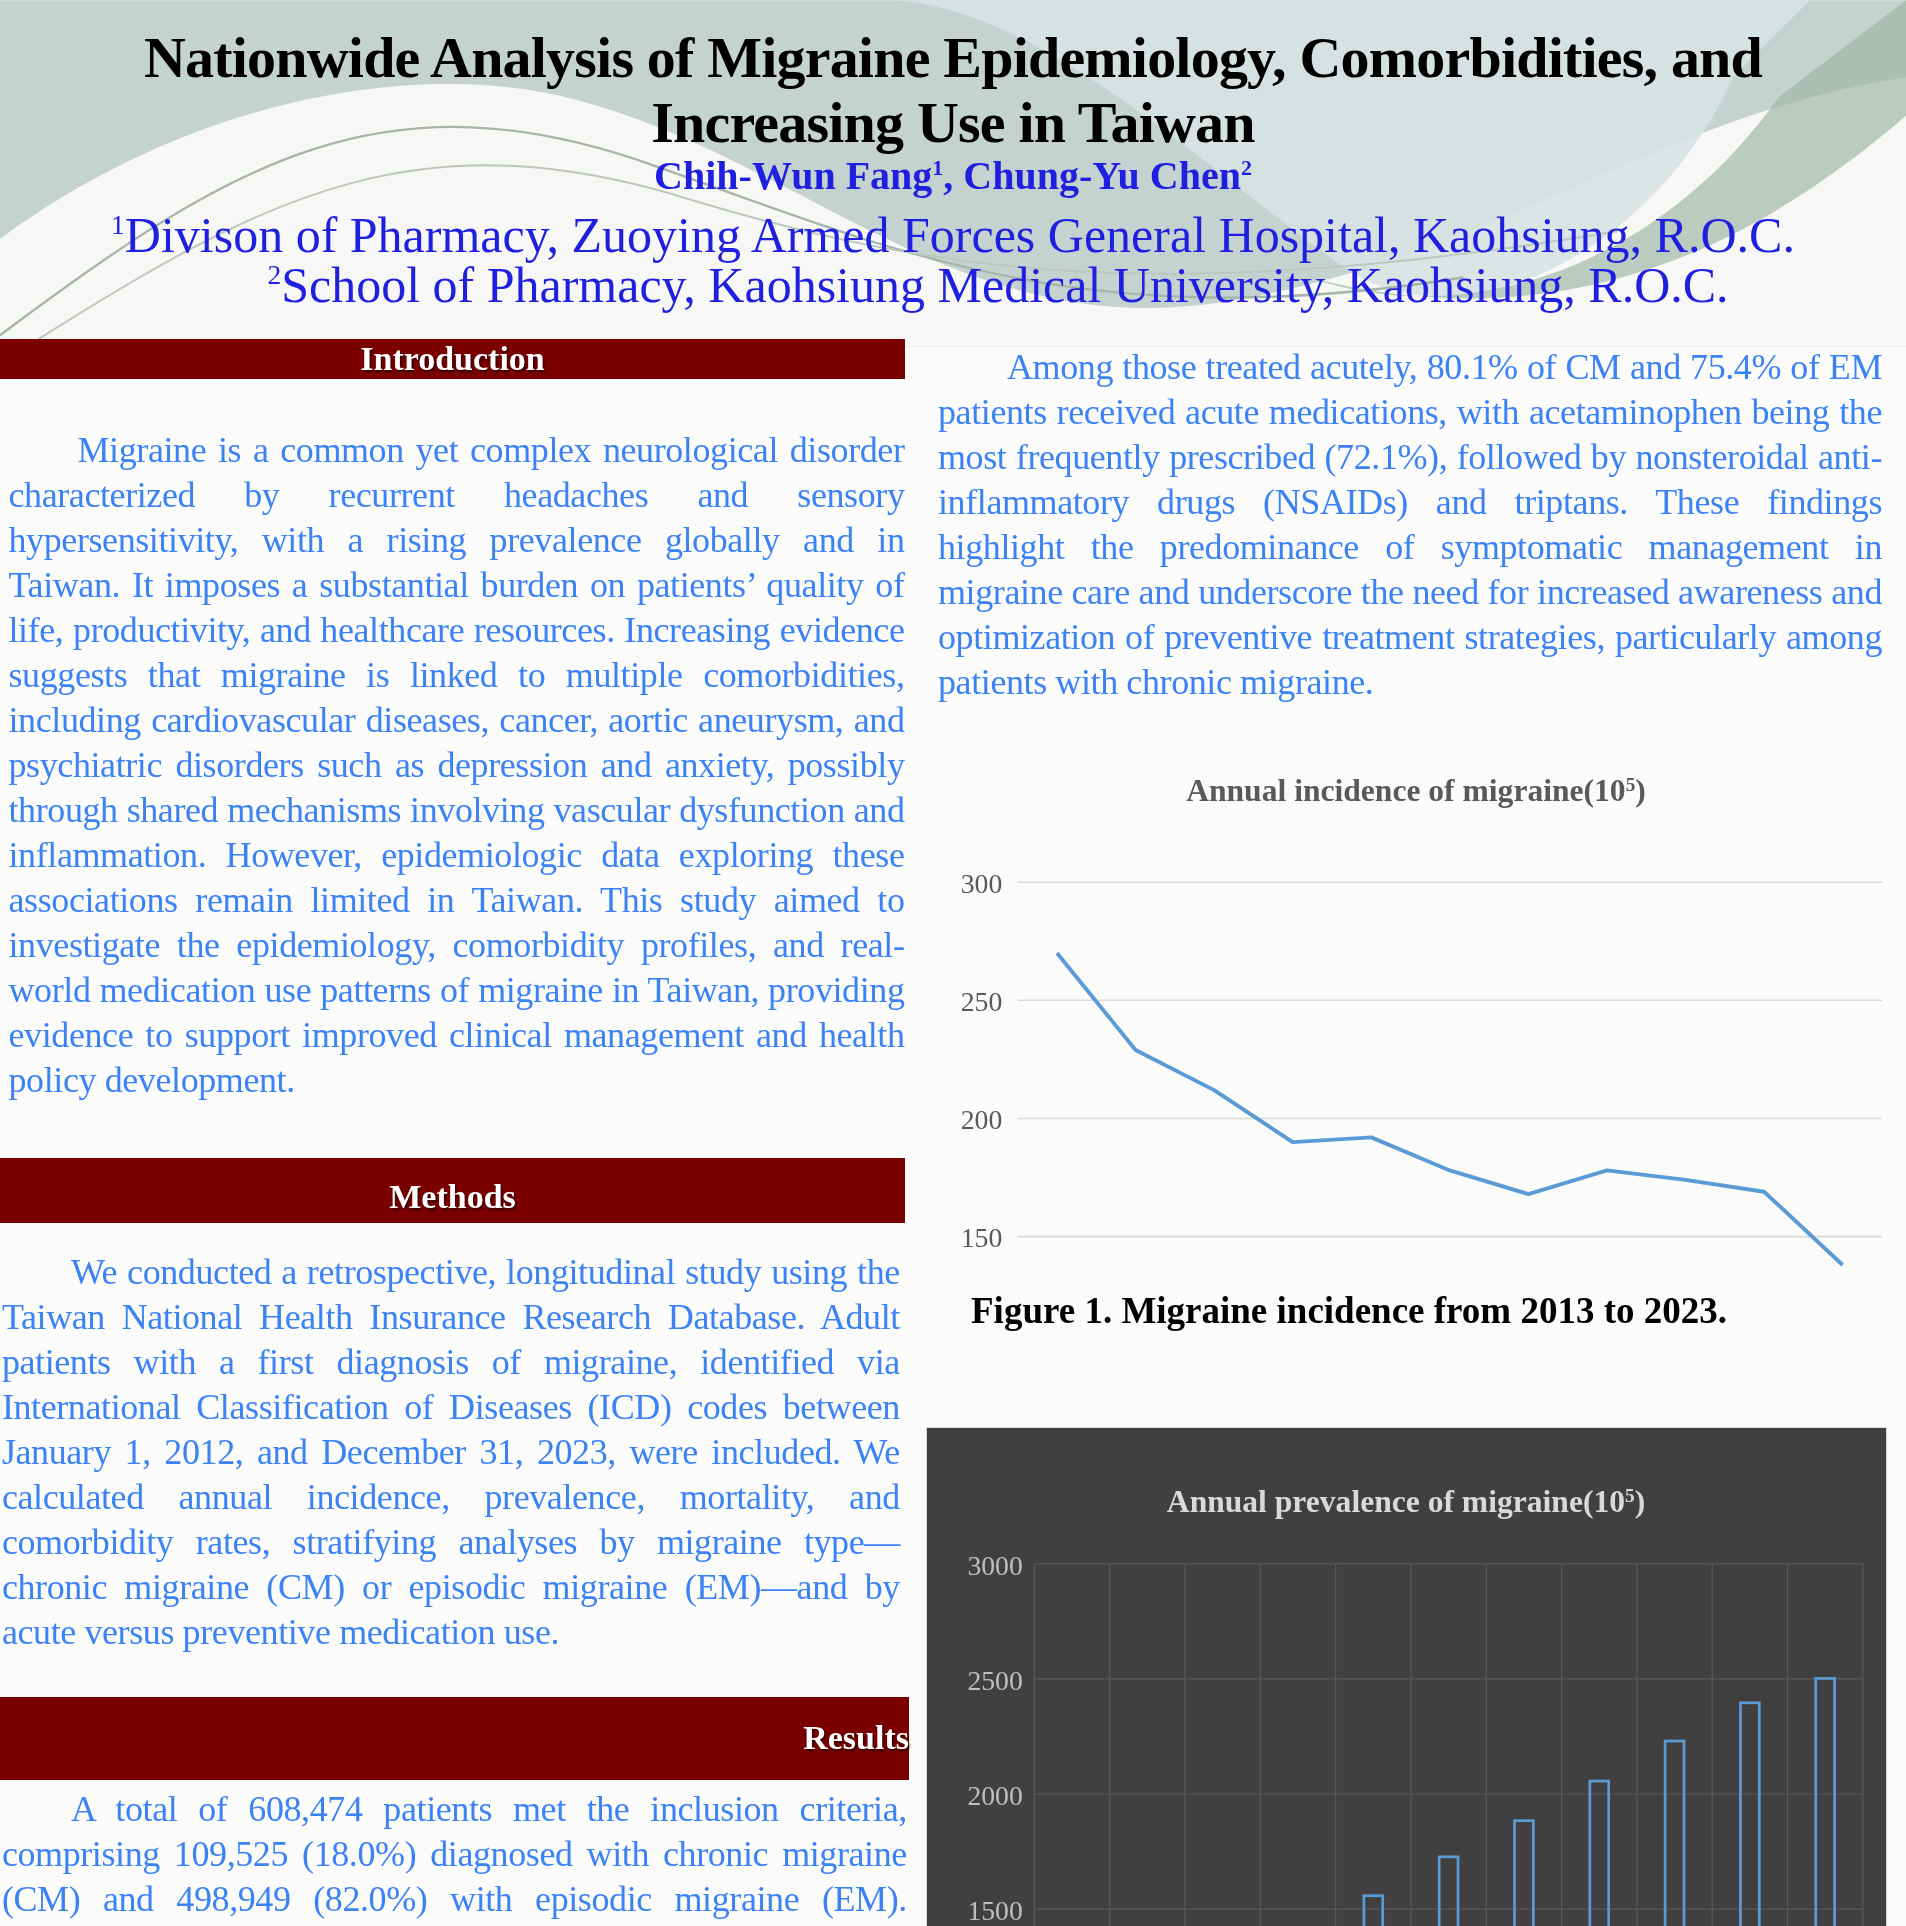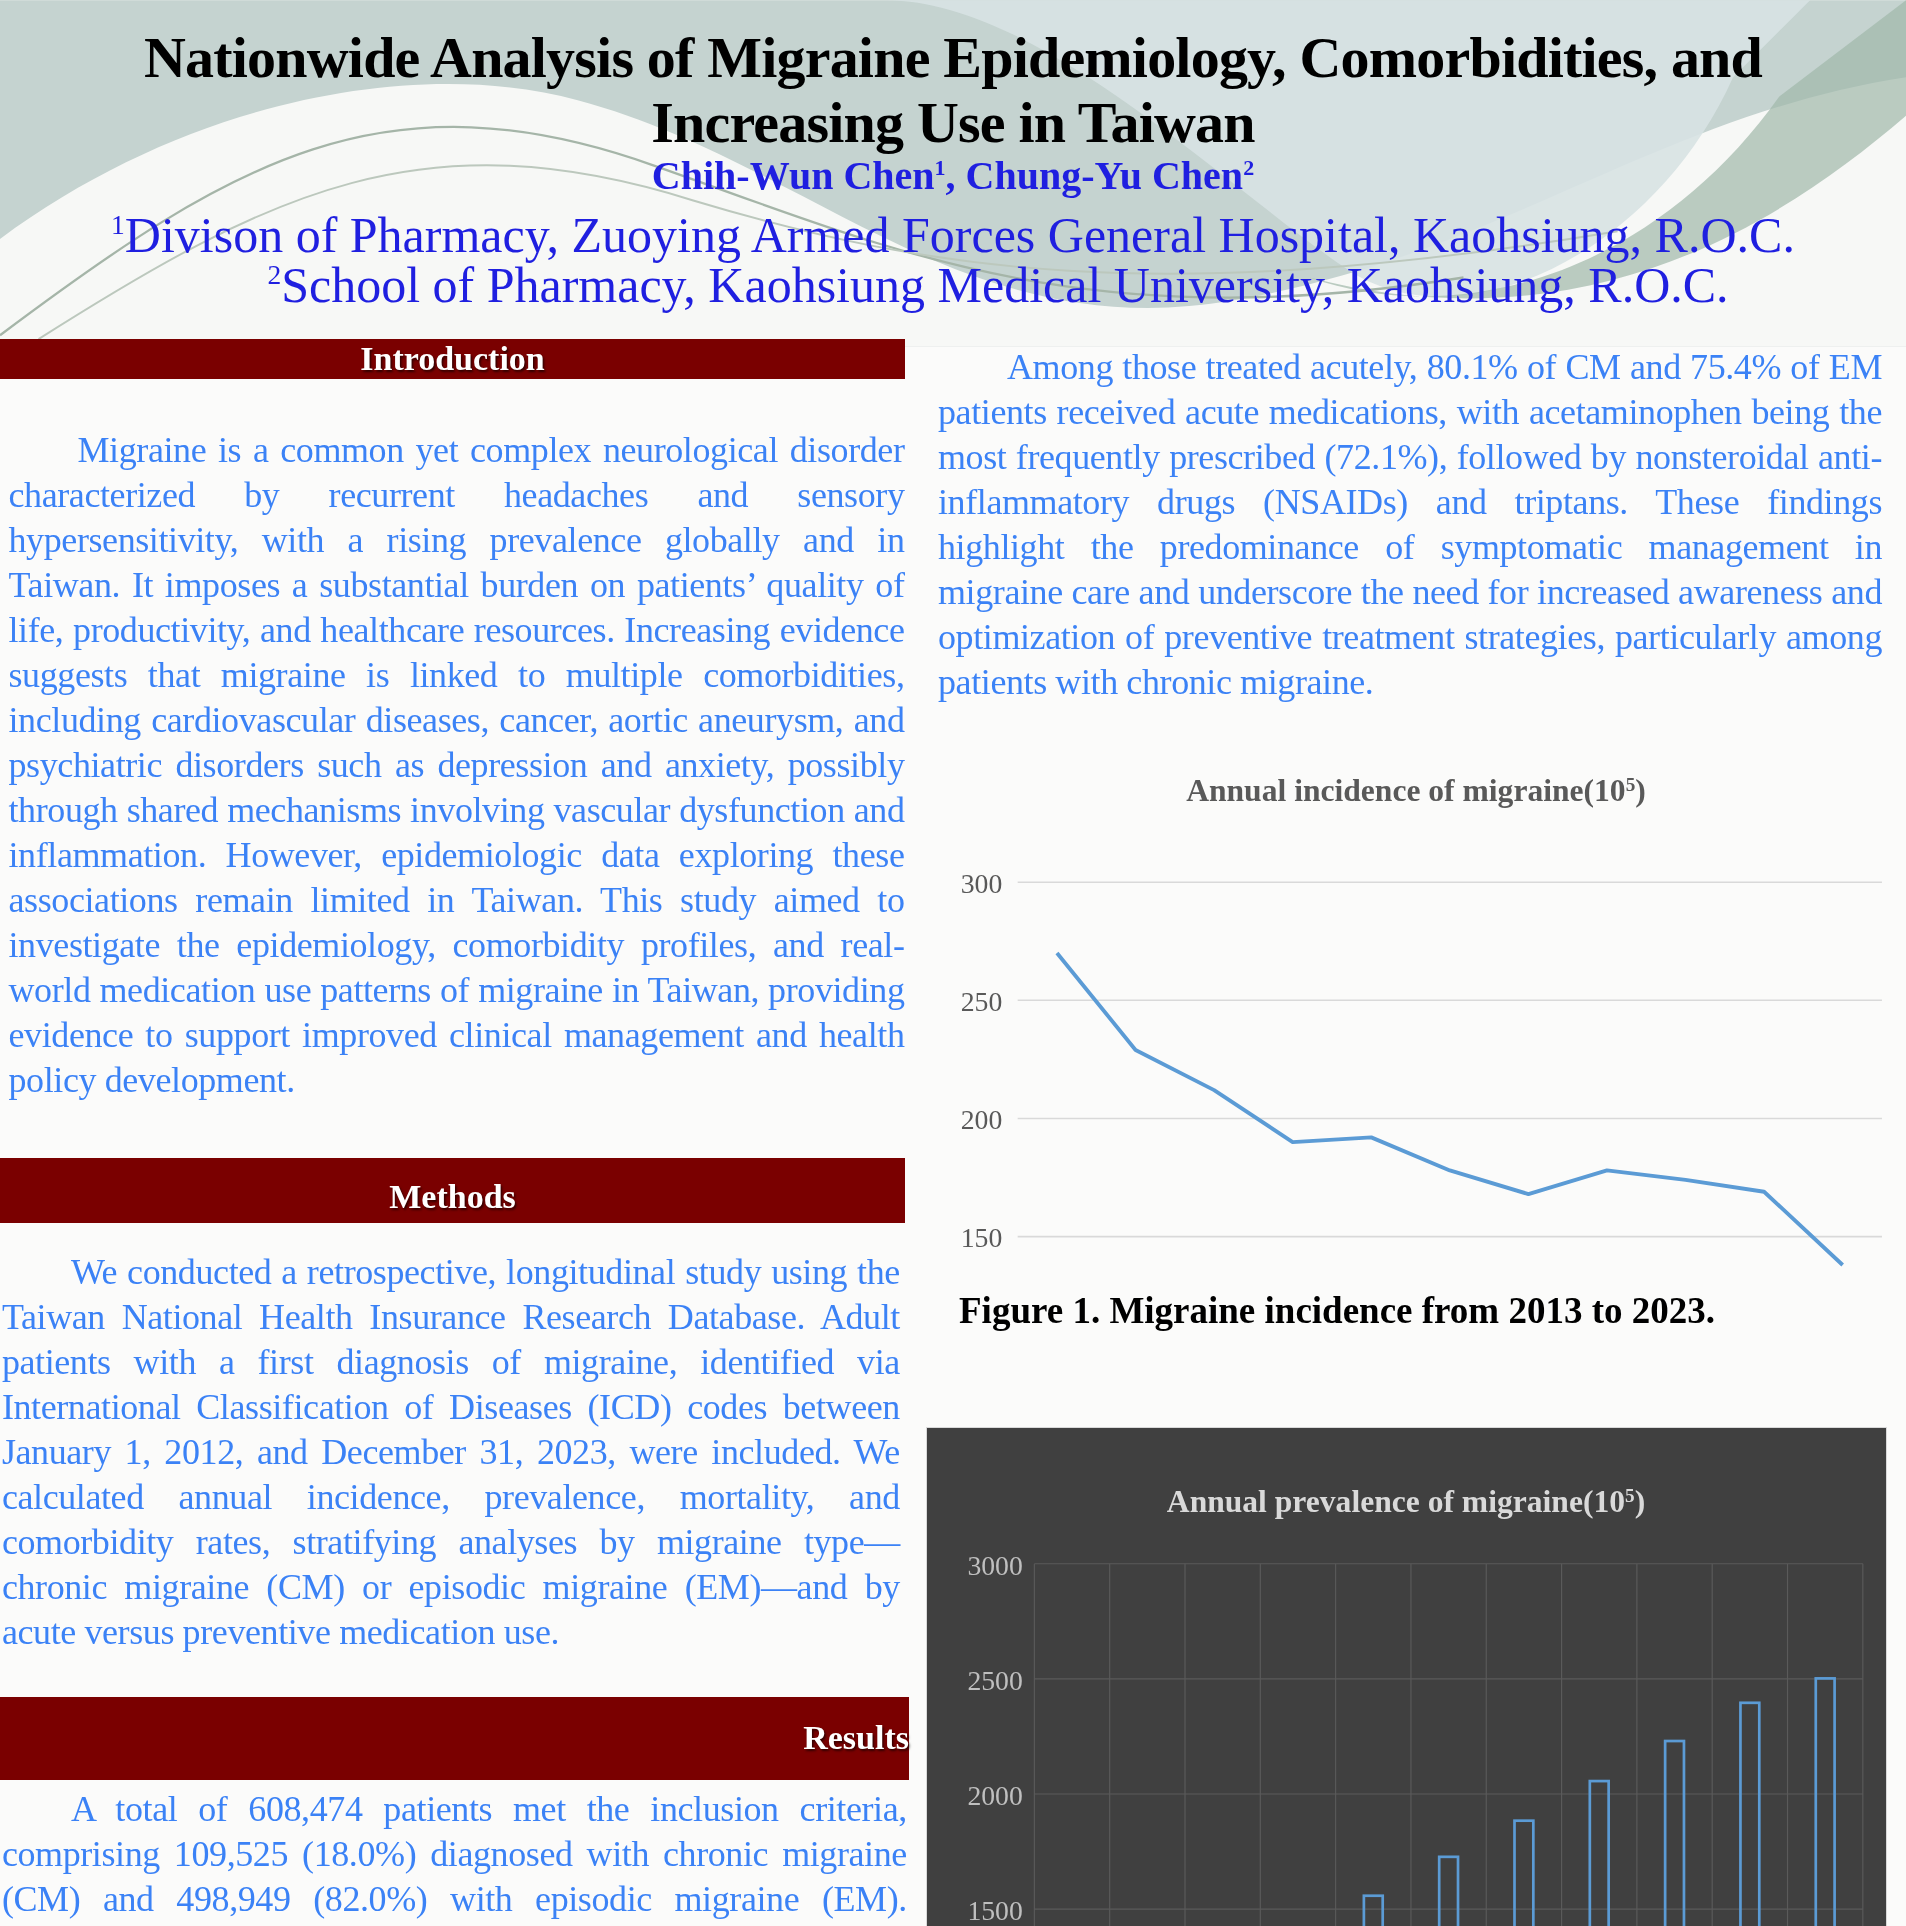--- a/index.html
+++ b/index.html
@@ -28,21 +28,21 @@
   .sec-head {
     position:absolute; background:#7a0000; color:#fff;
     text-align:center; font-weight:bold; font-size:34px;
     text-shadow: 1.5px 1.5px 2.3px rgba(0,0,0,0.6);
   }
   .para {
     position:absolute; font-size:36px; line-height:45px;
     text-align:justify; text-indent:69px; color:#3b82f6;
     letter-spacing:-0.4px;
   }
-  .caption { position:absolute; font-weight:bold; font-size:37px; color:#000; }
+  .caption { position:absolute; font-weight:bold; font-size:37px; color:#000;margin-left:12px; }
   .chart { position:absolute; }
   .chart svg text { font-family:"Liberation Serif", "DejaVu Serif", serif; }
 </style>
 </head>
 <body>
 
 <div class="bg-band">
   <svg width="1906" height="347" viewBox="0 0 4949 900">
     <defs>
       <linearGradient id="g1" x1="0" y1="0" x2="1" y2="0">
@@ -56,21 +56,21 @@
     <path d="M3400,720 C3800,860 4300,700 4620,250 L4949,0 L4949,300 C4600,600 4100,900 3400,720 Z" fill="#9fb8aa" opacity="0.7"></path>
     <path d="M0,870 C600,420 1000,180 1700,430 C2300,640 2800,880 3800,720" stroke="#a5b5a8" stroke-width="6" fill="none"></path>
     <path d="M100,880 C700,500 1100,300 1800,520 C2400,700 3000,800 4200,600" stroke="#bcc8bd" stroke-width="5" fill="none"></path>
   </svg>
 </div>
 
 <div class="title" style="top:26px;">Nationwide Analysis of Migraine Epidemiology, Comorbidities, and</div>
 <div class="title" style="top:91px;">Increasing Use in Taiwan</div>
 
 <div class="authors">
-  <span>Chih-Wun Chen</span><sup>1</sup><span>, </span><span>Chung-Yu Chen</span><sup>2</sup>
+  <span>Chih-Wun Fang</span><sup>1</sup><span>, </span><span>Chung-Yu Chen</span><sup>2</sup>
 </div>
 
 <div class="affil" style="top:206px;">
   <sup>1</sup><span>Divison of Pharmacy, Zuoying Armed Forces General Hospital, Kaohsiung, R.O.C.</span>
 </div>
 <div class="affil" style="top:256px;padding-left:45px;">
   <sup>2</sup><span>School of Pharmacy, Kaohsiung Medical University, Kaohsiung, R.O.C.</span>
 </div>
 
 <div class="sec-head" style="left:0; top:339px; width:905px; height:40px; line-height:40px;">Introduction</div>

